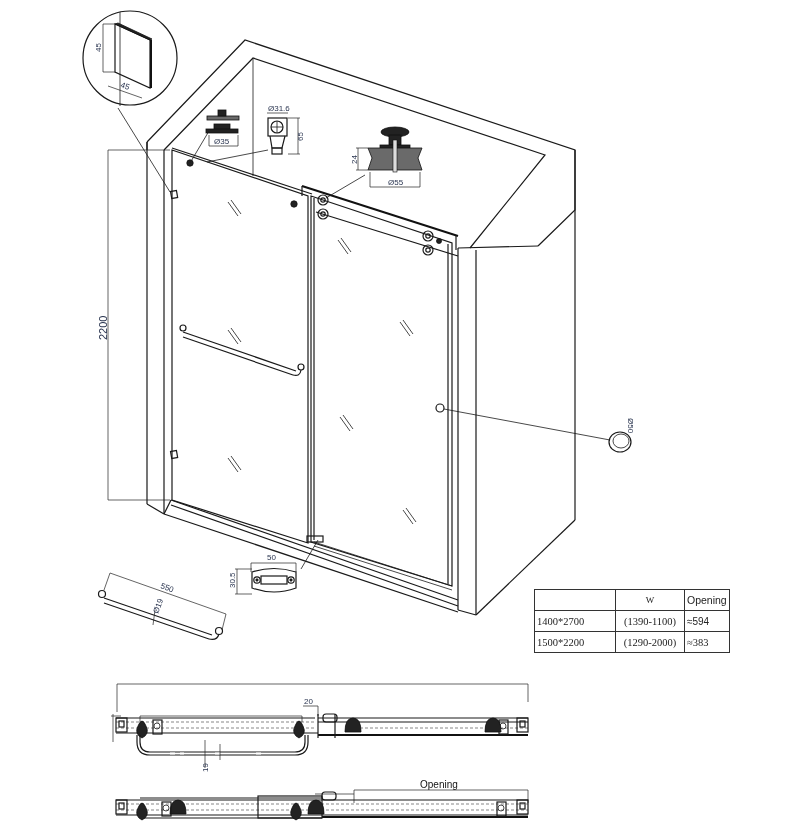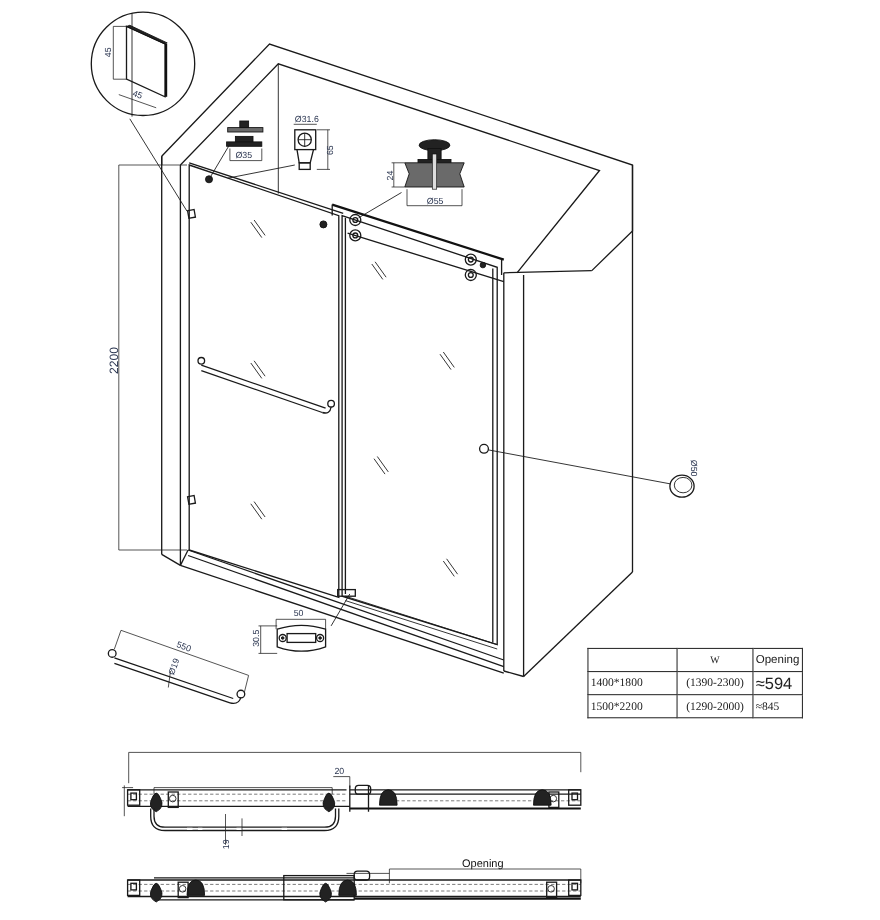--- a/index.html
+++ b/index.html
@@ -19,21 +19,21 @@
   .optxt { font-family: "Liberation Sans", sans-serif; font-size: 10px; fill: #111; }
 
   table.spec { position: absolute; left: 534px; top: 589px; border-collapse: collapse;
                font-family: "Liberation Serif", serif; font-size: 10.5px; color: #222; }
   table.spec td { border: 1px solid #333; height: 20px; padding: 0 2px; white-space: nowrap; }
   table.spec td.c1 { width: 76px; }
   table.spec td.c2 { width: 64px; text-align: center; }
   table.spec td.c3 { width: 40px; }
   table.spec .hdr-open { font-family: "Liberation Sans", sans-serif; font-size: 10.5px; }
   table.spec .hdr-w { font-size: 9px; }
-  table.spec .bold594 { font-family: "Liberation Sans", sans-serif; font-size: 15px; }
+  table.spec .bold594 { font-family: "Liberation Sans", sans-serif; font-size: 10px; }
 </style>
 </head>
 <body>
 
 <svg width="800" height="836" viewBox="0 0 800 836">
 
   <g>
 
     <polyline class="ln" points="147,142 245,40 575,150 575,210 538,246"></polyline>
     <polyline class="ln" points="147,142 147,150"></polyline>
@@ -326,23 +326,23 @@
 </svg>
 
 <table class="spec">
   <tbody>
       <tr>
     <td class="c1"></td>
     <td class="c2 hdr-w">W</td>
     <td class="c3 hdr-open">Opening</td>
   </tr>
   <tr>
-    <td class="c1">1400*1800</td>
-    <td class="c2">(1390-2300)</td>
+    <td class="c1">1400*2700</td>
+    <td class="c2">(1390-1100)</td>
     <td class="c3 bold594">≈594</td>
   </tr>
   <tr>
     <td class="c1">1500*2200</td>
     <td class="c2">(1290-2000)</td>
-    <td class="c3">≈845</td>
+    <td class="c3">≈383</td>
   </tr>
 </tbody>
   </table>
 
 </body></html>

